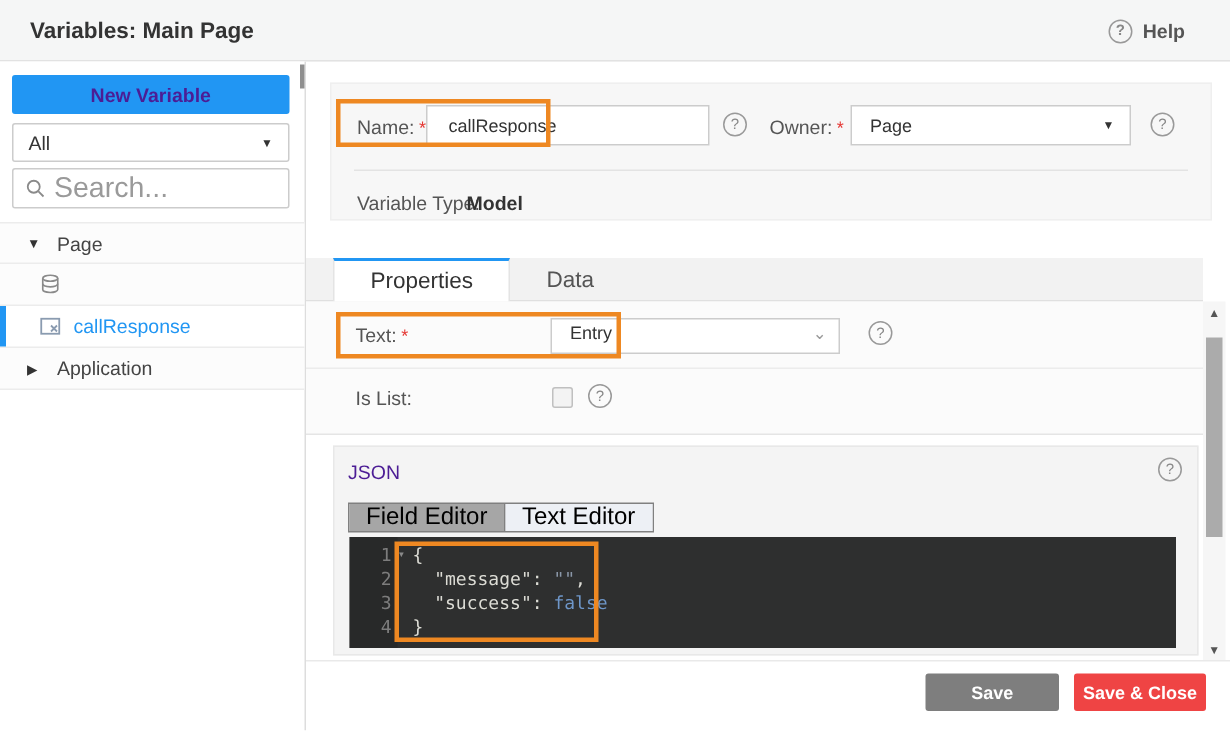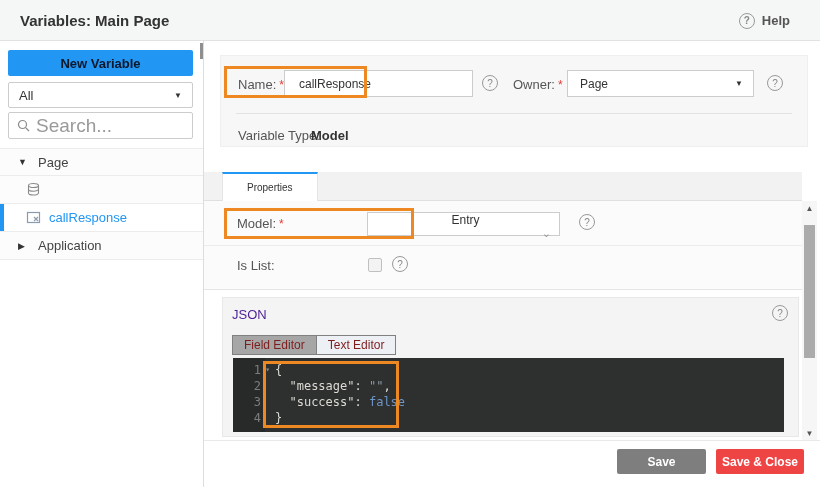--- a/index.html
+++ b/index.html
@@ -9,21 +9,21 @@
   
   .header { position:absolute; left:0; top:0; width:820px; height:41px; background:#f5f6f6; border-bottom:1px solid #e2e2e2;font-weight:bold; }
   .header-title { position:absolute; left:20px; top:0; line-height:41px; font-size:15px; color:#333; }
   .help-wrap { position:absolute; right:30px; top:0; height:41px; display:flex; align-items:center; gap:7px; color:#666; cursor:pointer; }
   .qicon { display:inline-flex; align-items:center; justify-content:center; width:16px; height:16px; border:1px solid #999; border-radius:50%; font-size:10px; color:#888; background:transparent; flex:none; }
   .help-label { font-size:13px; color:#555; }
 
   
   .sidebar { position:absolute; left:0; top:41px; width:204px; height:446px; background:#fff; border-right:1px solid #ddd; }
   .side-scroll-thumb { position:absolute; right:0px; top:2px; width:3px; height:16px; background:#8f8f8f; }
-  .btn-new-variable { position:absolute; left:8px; top:9px; width:185px; height:26px; background:#2196f3; color:#0f172a; font-size:13px; font-weight:bold; border:none; border-radius:2px; display:flex; align-items:center; justify-content:center; cursor:pointer; }
+  .btn-new-variable { position:absolute; left:8px; top:9px; width:185px; height:26px; background:#2196f3; color:#4c1d95; font-size:13px; font-weight:bold; border:none; border-radius:2px; display:flex; align-items:center; justify-content:center; cursor:pointer; }
   .filter-select { position:absolute; left:8px; top:41px; width:185px; height:26px; background:#fff; border:1px solid #ccc; border-radius:2px; display:flex; align-items:center; font-size:13px; color:#333; padding:0 10px; cursor:pointer; }
   .filter-caret { margin-left:auto; font-size:8px; color:#333; }
   .search-box { position:absolute; left:8px; top:71px; width:185px; height:27px; background:#fff; border:1px solid #ccc; border-radius:2px; display:flex; align-items:center; padding:0 8px; gap:6px; }
   .search-box svg { flex:none; }
   .search-input { border:none; outline:none; width:100%; font-size:19px; color:#444; font-family:"Liberation Sans", sans-serif; background:transparent; }
   .search-input::placeholder { color:#9a9a9a; }
 
   .tree { position:absolute; left:0; top:107px; width:203px; }
   .tree-row { position:relative; height:28px; display:flex; align-items:center; border-bottom:1px solid #ececec; font-size:13px; color:#444; cursor:pointer; background:#fcfcfc; }
   .tree-row:first-child { border-top:1px solid #ececec; }
@@ -49,48 +49,48 @@
   .vt-value { position:absolute; left:90px; top:72px; font-size:13px; color:#333; font-weight:bold; }
 
   
   .annotation { position:absolute; border:3px solid #ee8822; background:transparent; pointer-events:none; }
   .ann-name { left:224px; top:66px; width:143px; height:32px; }
   .ann-type { left:224px; top:208px; width:190px; height:31px; }
   .ann-json { left:263px; top:361px; width:136px; height:67px; }
 
   
   .tab-strip { position:absolute; left:204px; top:172px; width:598px; height:29px; background:#f2f2f2; border-bottom:1px solid #e0e0e0; display:flex; }
-  .tab { height:29px; display:flex; align-items:center; justify-content:center; font-size:10px; color:#555; padding:0 24px; cursor:pointer; }
+  .tab { height:29px; display:flex; align-items:center; justify-content:center; font-size:15px; color:#555; padding:0 24px; cursor:pointer; }
   .tab.active { background:#fff; color:#333; border-top:2px solid #2196f3; border-left:1px solid #e4e4e4; border-right:1px solid #e4e4e4; margin-left:18px; }
 
   
   .props-panel { position:absolute; left:204px; top:201px; width:598px; height:89px; background:#fbfbfb; border-bottom:1px solid #e5e5e5; }
   .prop-row-type { position:absolute; left:0; top:0; width:100%; height:45px; border-bottom:1px solid #ececec; }
   .type-label { position:absolute; left:33px; top:15px; }
-  .type-select { position:absolute; left:163px; top:11px; width:193px; height:24px; background:#fff; border:1px solid #ccc; display:flex; align-items:center; font-size:12px; color:#333; padding:0 8px 4px 12px; cursor:pointer;flex-direction:column; }
+  .type-select { position:absolute; left:163px; top:11px; width:193px; height:24px; background:#fff; border:1px solid #ccc; display:flex; align-items:center; font-size:12px; color:#333; padding:0 8px 4px 12px; cursor:pointer; }
   .type-caret { margin-left:auto; color:#999; font-size:11px; }
   .type-help { position:absolute; left:375px; top:13px; }
   .prop-row-islist { position:absolute; left:0; top:45px; width:100%; height:44px; }
   .islist-label { position:absolute; left:33px; top:12px; }
   .checkbox { position:absolute; left:164px; top:12px; width:14px; height:14px; border:1px solid #c0c0c0; background:#f3f3f3; border-radius:2px; cursor:pointer; }
   .islist-help { position:absolute; left:188px; top:10px; }
 
   
   .vscrollbar { position:absolute; left:802px; top:201px; width:15px; height:239px; background:#f6f6f6; }
   .scroll-arrow { position:absolute; left:0; width:15px; height:14px; display:flex; align-items:center; justify-content:center; font-size:8px; color:#555; cursor:pointer; }
   .scroll-up { top:0; }
   .scroll-down { bottom:0; }
   .scroll-thumb { position:absolute; left:2px; top:24px; width:11px; height:133px; background:#ababab; cursor:grab; }
 
   
   .json-panel { position:absolute; left:222px; top:297px; width:577px; height:140px; background:#f4f4f4; border:1px solid #e8e8e8; }
   .json-title { position:absolute; left:9px; top:9px; font-size:13px; color:#4c1d95; }
   .json-help { position:absolute; right:10px; top:7px; }
   .editor-toggle { position:absolute; left:9px; top:37px; display:inline-flex; border:1px solid #808080; height:20px; }
-  .toggle-btn { display:flex; align-items:center; padding:0 11px; font-size:12px; color:#7f1d1d; cursor:pointer; }
+  .toggle-btn { display:flex; align-items:center; padding:0 11px; font-size:16px; color:#000000; cursor:pointer; }
   .toggle-btn.field { background:#a6a6a6; border-right:1px solid #808080; }
   .toggle-btn.text { background:#edf0f5; }
 
   .code-editor { position:absolute; left:10px; top:60px; width:551px; height:74px; background:#2e2f2f; display:flex; font-family:"DejaVu Sans Mono", monospace; font-size:12px; line-height:16px; overflow:hidden; }
   .gutter { width:32px; background:#282929; color:#7d7d7d; text-align:right; padding:4px 4px 0 0; flex:none; }
   .gutter .gline { position:relative; height:16px; }
   .fold-caret { position:absolute; right:-9px; top:0; font-size:8px; color:#8a8a8a; }
   .code-area { padding:4px 0 0 10px; color:#dcdcd5; white-space:pre; }
   .tok-key { color:#dcdcd5; }
   .tok-str { color:#8a97a8; }
@@ -171,25 +171,26 @@
       <span class="owner-caret">▼</span>
     </div>
     <span class="qicon owner-help">?</span>
     <div class="panel-divider"></div>
     <div class="lbl vt-label">Variable Type:</div>
     <div class="vt-value">Model</div>
   </div>
 
   <div class="tab-strip">
     <div class="tab active">Properties</div>
+    <div class="tab">Data</div>
   </div>
 
   <div class="props-panel">
     <div class="prop-row-type">
-      <div class="lbl type-label"><span>Model:</span><span class="req">*</span></div>
+      <div class="lbl type-label"><span>Text:</span><span class="req">*</span></div>
       <div class="type-select">
         <span>Entry</span>
         <span class="type-caret">⌄</span>
       </div>
       <span class="qicon type-help">?</span>
     </div>
     <div class="prop-row-islist">
       <div class="lbl islist-label">Is List:</div>
       <div class="checkbox"></div>
       <span class="qicon islist-help">?</span>

